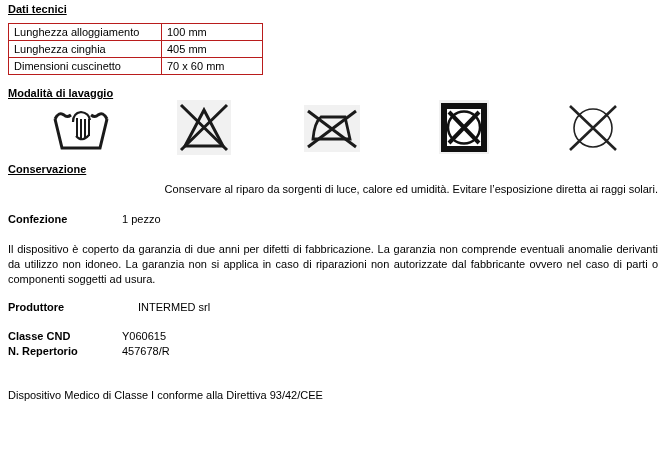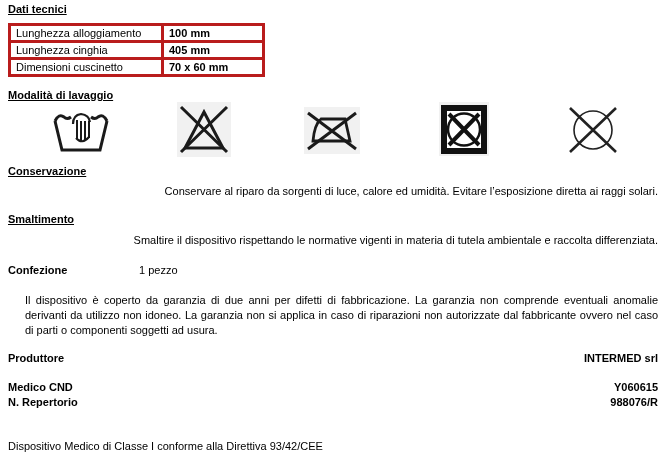--- a/index.html
+++ b/index.html
@@ -14,46 +14,46 @@
   .heading {
     display: inline-block;
     font-weight: bold;
     text-decoration: underline;
     line-height: 13px;
     white-space: nowrap;
   }
   
   table.tech { border-collapse: collapse; margin-top: 7px; }
   table.tech td {
-    border: 3px solid #b91c1c;
+    border: 1px solid #b91c1c;
     height: 17px;
     padding: 0 5px;
     vertical-align: middle;
     line-height: 13px;
     margin-top: 32px;
   }
   td.t-label { width: 153px; }
-  td.t-value { width: 101px; font-weight: bold; }
+  td.t-value { width: 101px; font-weight: normal; }
   
   .sym-row { position: relative; height: 57px; }
   .sym {
     position: absolute;
     display: flex; align-items: center; justify-content: center;
   }
   .sym.gray { background: #f1f1f1; }
   .sym svg { display: block; }
   
   .para { margin: 0; line-height: 15px; text-align: right; }
   
   .labelrow { display: flex; line-height: 14px; }
   .labelrow .lab { width: 114px; flex: none; font-weight: bold; }
   .lab.u { }
-  .labelrow .valcol { flex: 1; margin-left: 17px; }
+  .labelrow .valcol { flex: 1; }
   .just { text-align: justify; }
-  .bold { font-weight: bold; text-align: right; }
+  .bold { font-weight: normal; }
   .stack .line { line-height: 15px; }
   .footer { line-height: 13px; }
 </style>
 </head>
 <body>
 
 <div class="page">
 
   <div>
     <span class="heading">Dati tecnici</span>
@@ -120,45 +120,41 @@
       </span>
 
     </div>
   </div>
 
   <div style="margin-top:6px;">
     <span class="heading">Conservazione</span>
     <p class="para" style="margin-top:6px;">Conservare al riparo da sorgenti di luce, calore ed umidità. Evitare l’esposizione diretta ai raggi solari.</p>
   </div>
 
-  <div style="margin-top:14px;">
-    <span class="heading">Smaltimento</span>
-    <p class="para" style="margin-top:7px;">Smaltire il dispositivo rispettando le normative vigenti in materia di tutela ambientale e raccolta differenziata.</p>
-  </div>
 
   <div class="labelrow" style="margin-top:15px;">
     <span class="lab u">Confezione</span>
     <span class="valcol">1 pezzo</span>
   </div>
 
   <div class="labelrow" style="margin-top:16px;">
     <span class="valcol just para">Il dispositivo è coperto da garanzia di due anni per difetti di fabbricazione. La garanzia non comprende eventuali anomalie derivanti da utilizzo non idoneo. La garanzia non si applica in caso di riparazioni non autorizzate dal fabbricante ovvero nel caso di parti o componenti soggetti ad usura.</span>
   </div>
 
   <div class="labelrow" style="margin-top:13px;gap:16px;">
     <span class="lab">Produttore</span>
     <span class="valcol bold">INTERMED srl</span>
   </div>
 
   <div style="margin-top:15px;" class="stack">
     <div class="labelrow line">
-      <span class="lab">Medico CND</span>
+      <span class="lab">Classe CND</span>
       <span class="valcol bold">Y060615</span>
     </div>
     <div class="labelrow line">
       <span class="lab">N. Repertorio</span>
-      <span class="valcol bold">988076/R</span>
+      <span class="valcol bold">457678/R</span>
     </div>
   </div>
 
   <div class="footer" style="margin-top:30px;">Dispositivo Medico di Classe I conforme alla Direttiva 93/42/CEE</div>
 
 </div>
 
 </body></html>

